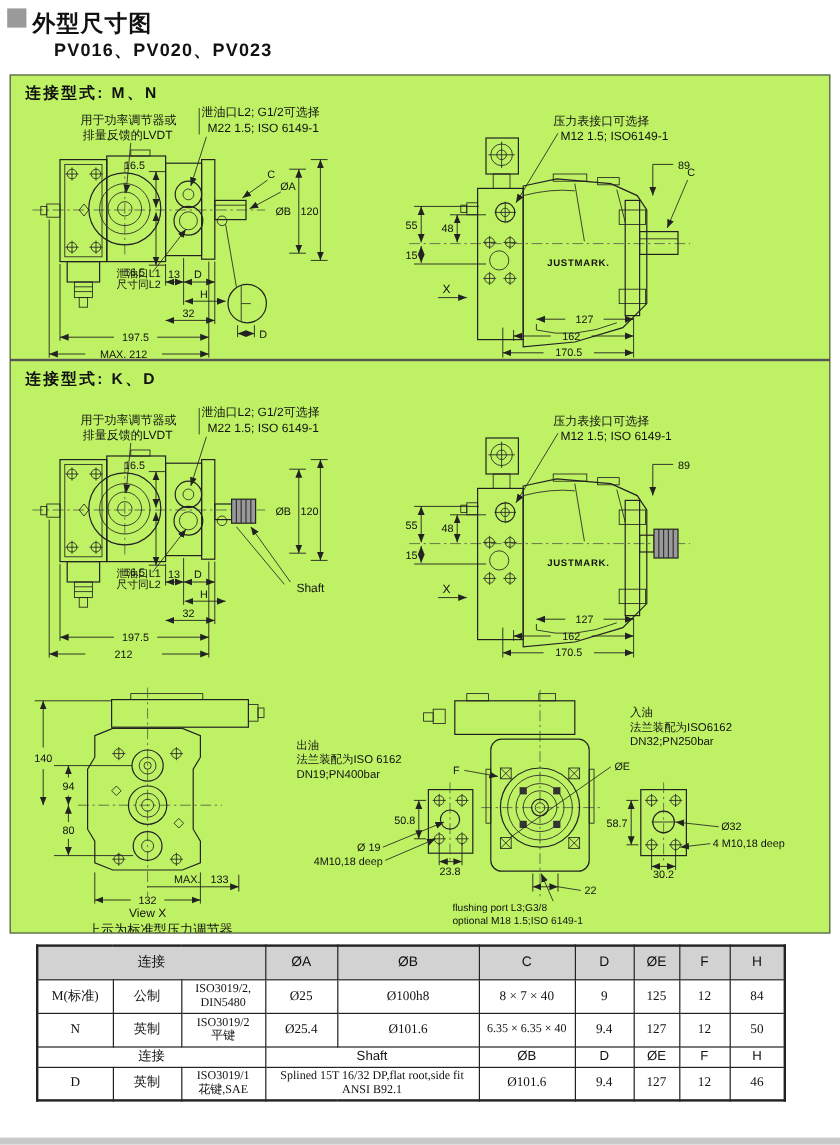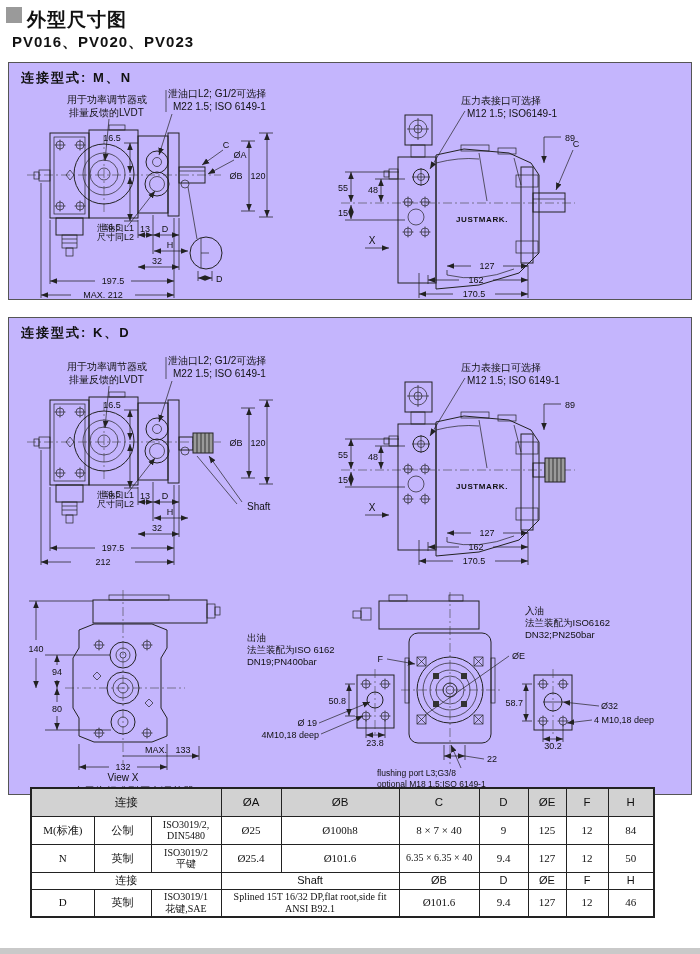--- a/index.html
+++ b/index.html
@@ -2,25 +2,25 @@
 <html><head>
 <meta charset="utf-8">
 <style>
   html,body{margin:0;padding:0;background:#fff;}
   body{width:700px;height:954px;position:relative;font-family:"Liberation Sans","DejaVu Sans",sans-serif;color:#111;}
   .abs{position:absolute;}
   
   #title-row{left:6px;top:7px;display:flex;align-items:flex-start;gap:5px;}
   #bullet{width:16px;height:16px;background:#9a9a9a;display:inline-block;}
   #page-title{font-size:19px;font-weight:bold;letter-spacing:1px;}
-  #models{left:12px;top:33px;font-size:15px;font-weight:bold;letter-spacing:1px;}
+  #models{left:45px;top:33px;font-size:15px;font-weight:bold;letter-spacing:1px;}
   
-  .frame{border:1px solid #555;background:#c4b5fd;}
+  .frame{border:1px solid #555;background:#bef264;}
   #box1{left:8px;top:62px;width:682px;height:236px;}
-  #box2{left:8px;top:317px;width:682px;height:476px;}
+  #box2{left:8px;top:300px;width:682px;height:476px;}
   .sec-heading{position:absolute;left:12px;top:6px;font-size:13px;font-weight:bold;letter-spacing:2px;}
   svg{position:absolute;left:0;top:0;}
   .ln{fill:none;stroke:#222;stroke-width:1;}
   .tn{fill:none;stroke:#222;stroke-width:.7;}
   .cl{fill:none;stroke:#444;stroke-width:.6;stroke-dasharray:9 3 2 3;}
   .dm{fill:none;stroke:#222;stroke-width:.75;}
   text{fill:#111;font-family:"Liberation Sans","DejaVu Sans",sans-serif;}
   .t8{font-size:8.5px;} .t9{font-size:9px;} .t95{font-size:9.5px;} .t10{font-size:10px;} .t11{font-size:11px;} .mid{text-anchor:middle;} .end{text-anchor:end;}
   .brand{font-size:8px;font-weight:bold;letter-spacing:.6px;}
   

